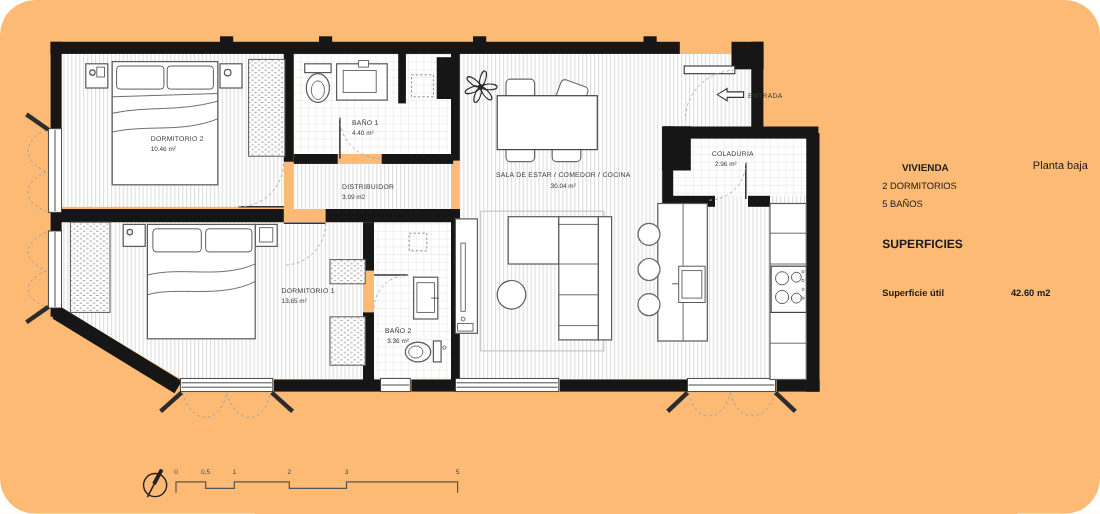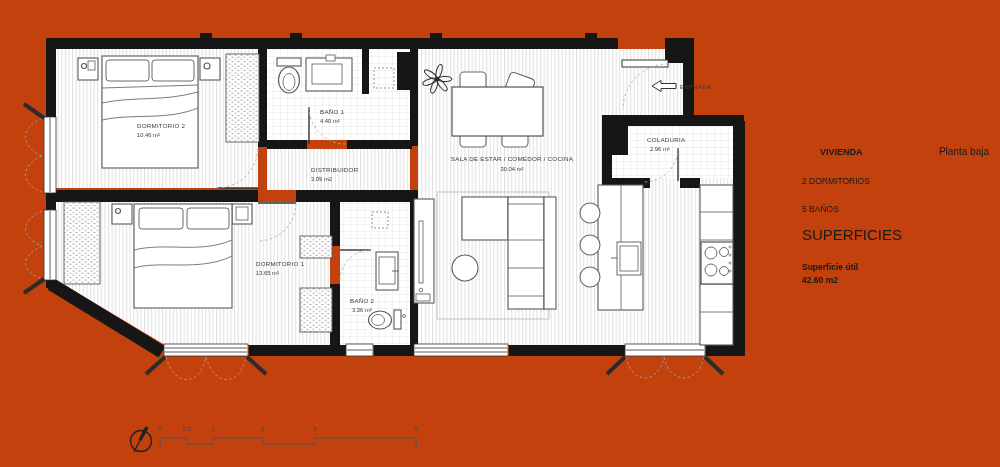--- a/index.html
+++ b/index.html
@@ -1,31 +1,31 @@
 <!DOCTYPE html>
 <html><head>
 <meta charset="utf-8">
 <style>
   html,body{margin:0;padding:0;background:#ffffff;}
-  .sheet{position:relative;width:1000px;height:467px;background:#c2410c;overflow:hidden;
-         font-family:"Liberation Sans",sans-serif;color:#1a1a1a;}
+  .sheet{position:relative;width:1000px;height:467px;background:#fdba74;overflow:hidden;
+         font-family:"Liberation Sans",sans-serif;color:#1a1a1a;border-radius:32px;}
   svg{position:absolute;left:0;top:0;}
   svg text{font-family:"Liberation Sans",sans-serif;fill:#3c3c3c;}
   .room-name{font-size:6.2px;letter-spacing:.25px;}
   .room-area{font-size:5.8px;}
   .scale-num{font-size:6px;fill:#444;}
   
   .info-panel{position:absolute;left:802px;top:146px;width:187px;font-size:8.5px;line-height:12.5px;}
   .ip-row1{display:flex;}
   .ip-title{font-weight:bold;font-size:9px;padding-left:18px;}
   .ip-floor{margin-left:auto;font-size:10px;}
-  .ip-feat{margin-top:16px;}
-  .ip-surf-head{font-weight:normal;font-size:15px;margin-top:13px;}
+  .ip-feat{margin-top:4px;}
+  .ip-surf-head{font-weight:bold;font-size:11px;margin-top:24px;}
   .srow{display:flex;font-weight:bold;}
-  .srow.first{margin-top:20px;flex-direction:column;}
+  .srow.first{margin-top:32px;}
   .srow .lbl{width:117px;}
 </style>
 </head>
 <body>
 
 <div class="sheet">
 
 <svg width="1000" height="467" viewBox="0 0 1000 467">
   <defs>
     <pattern id="hatchv" width="3.6" height="8" patternUnits="userSpaceOnUse">

